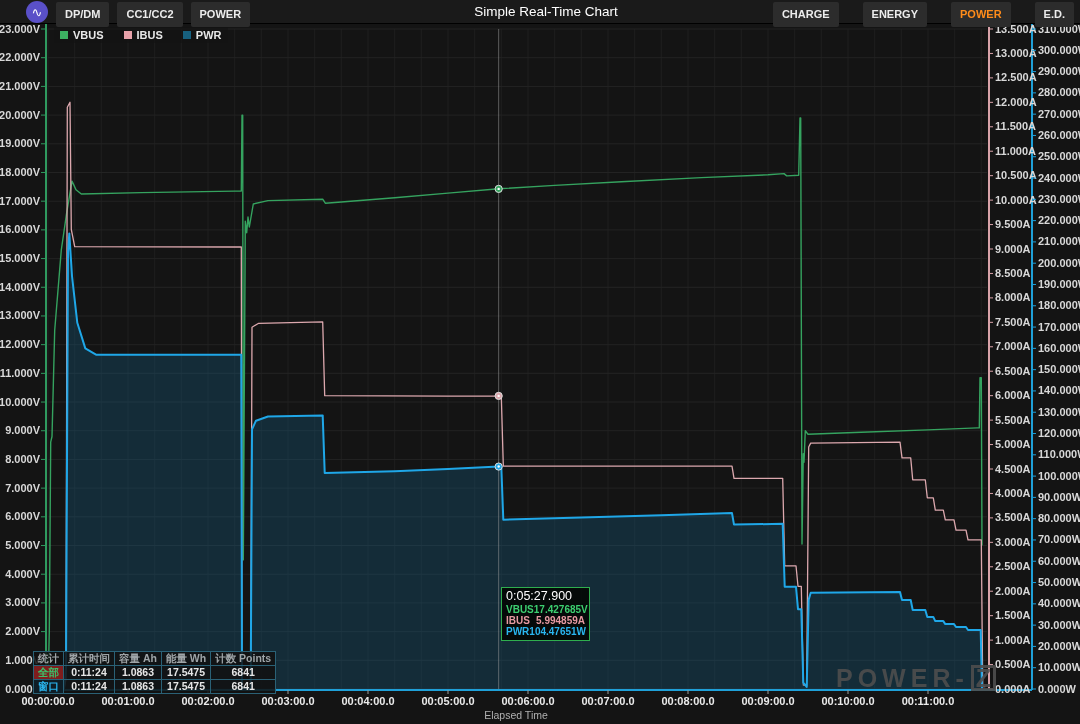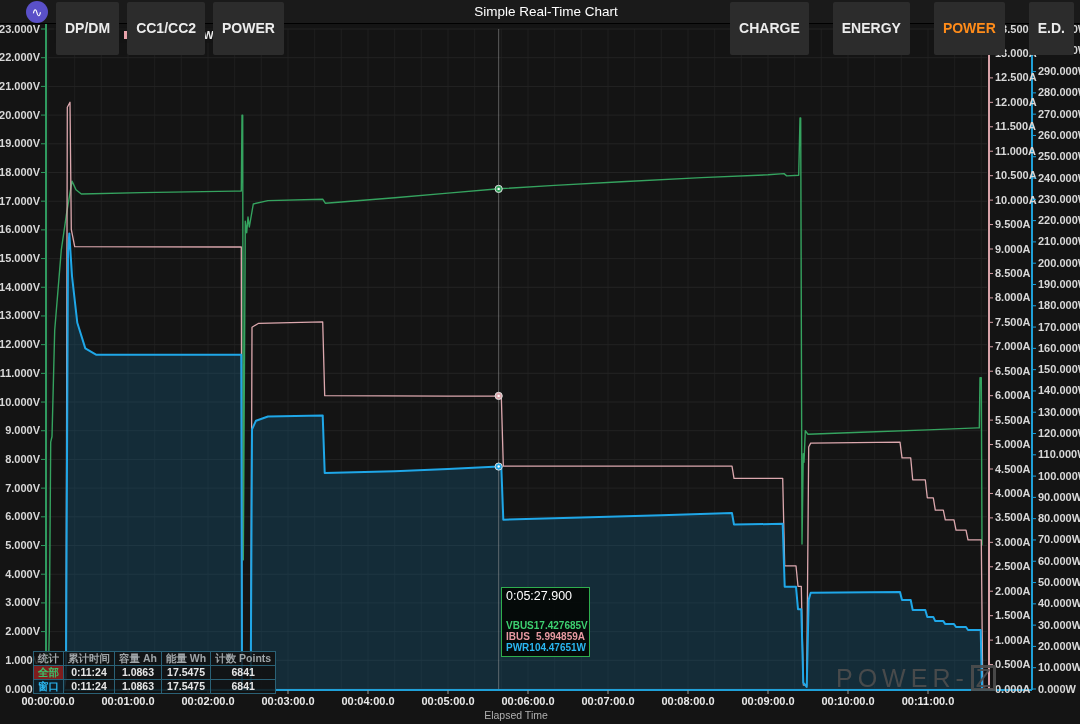--- a/index.html
+++ b/index.html
@@ -7,50 +7,50 @@
   .app{position:relative;width:1080px;height:724px;background:#141414;overflow:hidden;
        font-family:"Liberation Sans","DejaVu Sans",sans-serif;}
   
   .topbar{position:absolute;left:0;top:0;width:1080px;height:24px;background:#1a1a1a;
           border-bottom:1px solid #000;display:flex;align-items:center;z-index:30;}
   .logo{position:absolute;left:26px;top:1px;width:22px;height:22px;border-radius:50%;
         background:#5a50c8;color:#fff;font-size:13px;display:flex;align-items:center;
         justify-content:center;z-index:31;}
   .tabs-left{position:absolute;left:56px;top:2px;display:flex;gap:8px;}
   .tabs-right{position:absolute;right:6px;top:2px;display:flex;gap:24px;}
-  .tab{background:#2c2c2c;border:none;color:#ececec;font-family:inherit;font-size:14px;
-       font-weight:bold;padding:20px 9px;border-radius:2px;cursor:pointer;line-height:13px;}
+  .tab{background:#2c2c2c;border:none;color:#ececec;font-family:inherit;font-size:11px;
+       font-weight:bold;padding:6px 9px;border-radius:2px;cursor:pointer;line-height:13px;}
   .tab.active{color:#ff8c1a;}
   .title{position:absolute;left:0;right:0;top:4px;text-align:center;color:#fff;
          font-size:13.5px;font-weight:normal;padding-left:12px;}
   
   #chart-svg{position:absolute;left:0;top:0;}
   .legend{position:absolute;left:54px;top:27px;display:flex;gap:20px;z-index:10;
           background:rgba(18,18,18,.55);padding:2px 6px;}
   .legend-item{display:flex;align-items:center;gap:5px;cursor:pointer;}
   .swatch{width:8px;height:8px;display:inline-block;}
   .legend-label{color:#e8e8e8;font-size:11px;font-weight:bold;}
   
   .tooltip{position:absolute;left:501px;top:587px;width:89px;z-index:12;
            border:1px solid #2fae4e;background:rgba(4,8,5,.92);padding:1px 4px 3px 4px;}
-  .tt-time{color:#fff;font-size:12.5px;margin-bottom:17px;}
+  .tt-time{color:#fff;font-size:12.5px;margin-bottom:1px;}
   .tt-row{display:flex;justify-content:space-between;font-size:10px;font-weight:bold;line-height:11px;}
   .tt-vbus{color:#3dcf70;} .tt-ibus{color:#e79aa2;} .tt-pwr{color:#2ab6f0;}
   
   .stats{position:absolute;left:33px;top:651px;border-collapse:collapse;z-index:11;
          font-size:10.5px;background:rgba(16,16,16,.85);}
   .stats th,.stats td{border:1px solid #2a6176;padding:0 4px;height:13px;line-height:13px;white-space:nowrap;}
   .stats th{color:#9fa5a8;font-weight:bold;text-align:left;}
   .stats td{color:#e6e6e6;font-weight:bold;text-align:center;}
   .stats td.lbl{text-align:left;font-weight:bold;}
   .row-all td.lbl{color:#3cc06a;background:#7f1d1d;}
   .row-win td.lbl{color:#2ab6f0;background:#0e1d26;margin-left:17px;}
   
   .watermark{position:absolute;left:836px;top:664px;color:#4e4e4e;font-size:25px;
-             font-weight:normal;letter-spacing:5px;z-index:5;opacity:.9;}
+             font-weight:bold;letter-spacing:5px;z-index:5;opacity:.9;}
   .wz{display:inline-block;border:3px solid #4e4e4e;padding:0 2px;line-height:20px;
       letter-spacing:0;margin-left:2px;}
 </style>
 </head>
 <body>
 
 <div class="app">
 
   <svg id="chart-svg" width="1080" height="724" viewBox="0 0 1080 724">
       <line x1="48.0" y1="29" x2="48.0" y2="689" stroke="#1f1f1f"></line>

